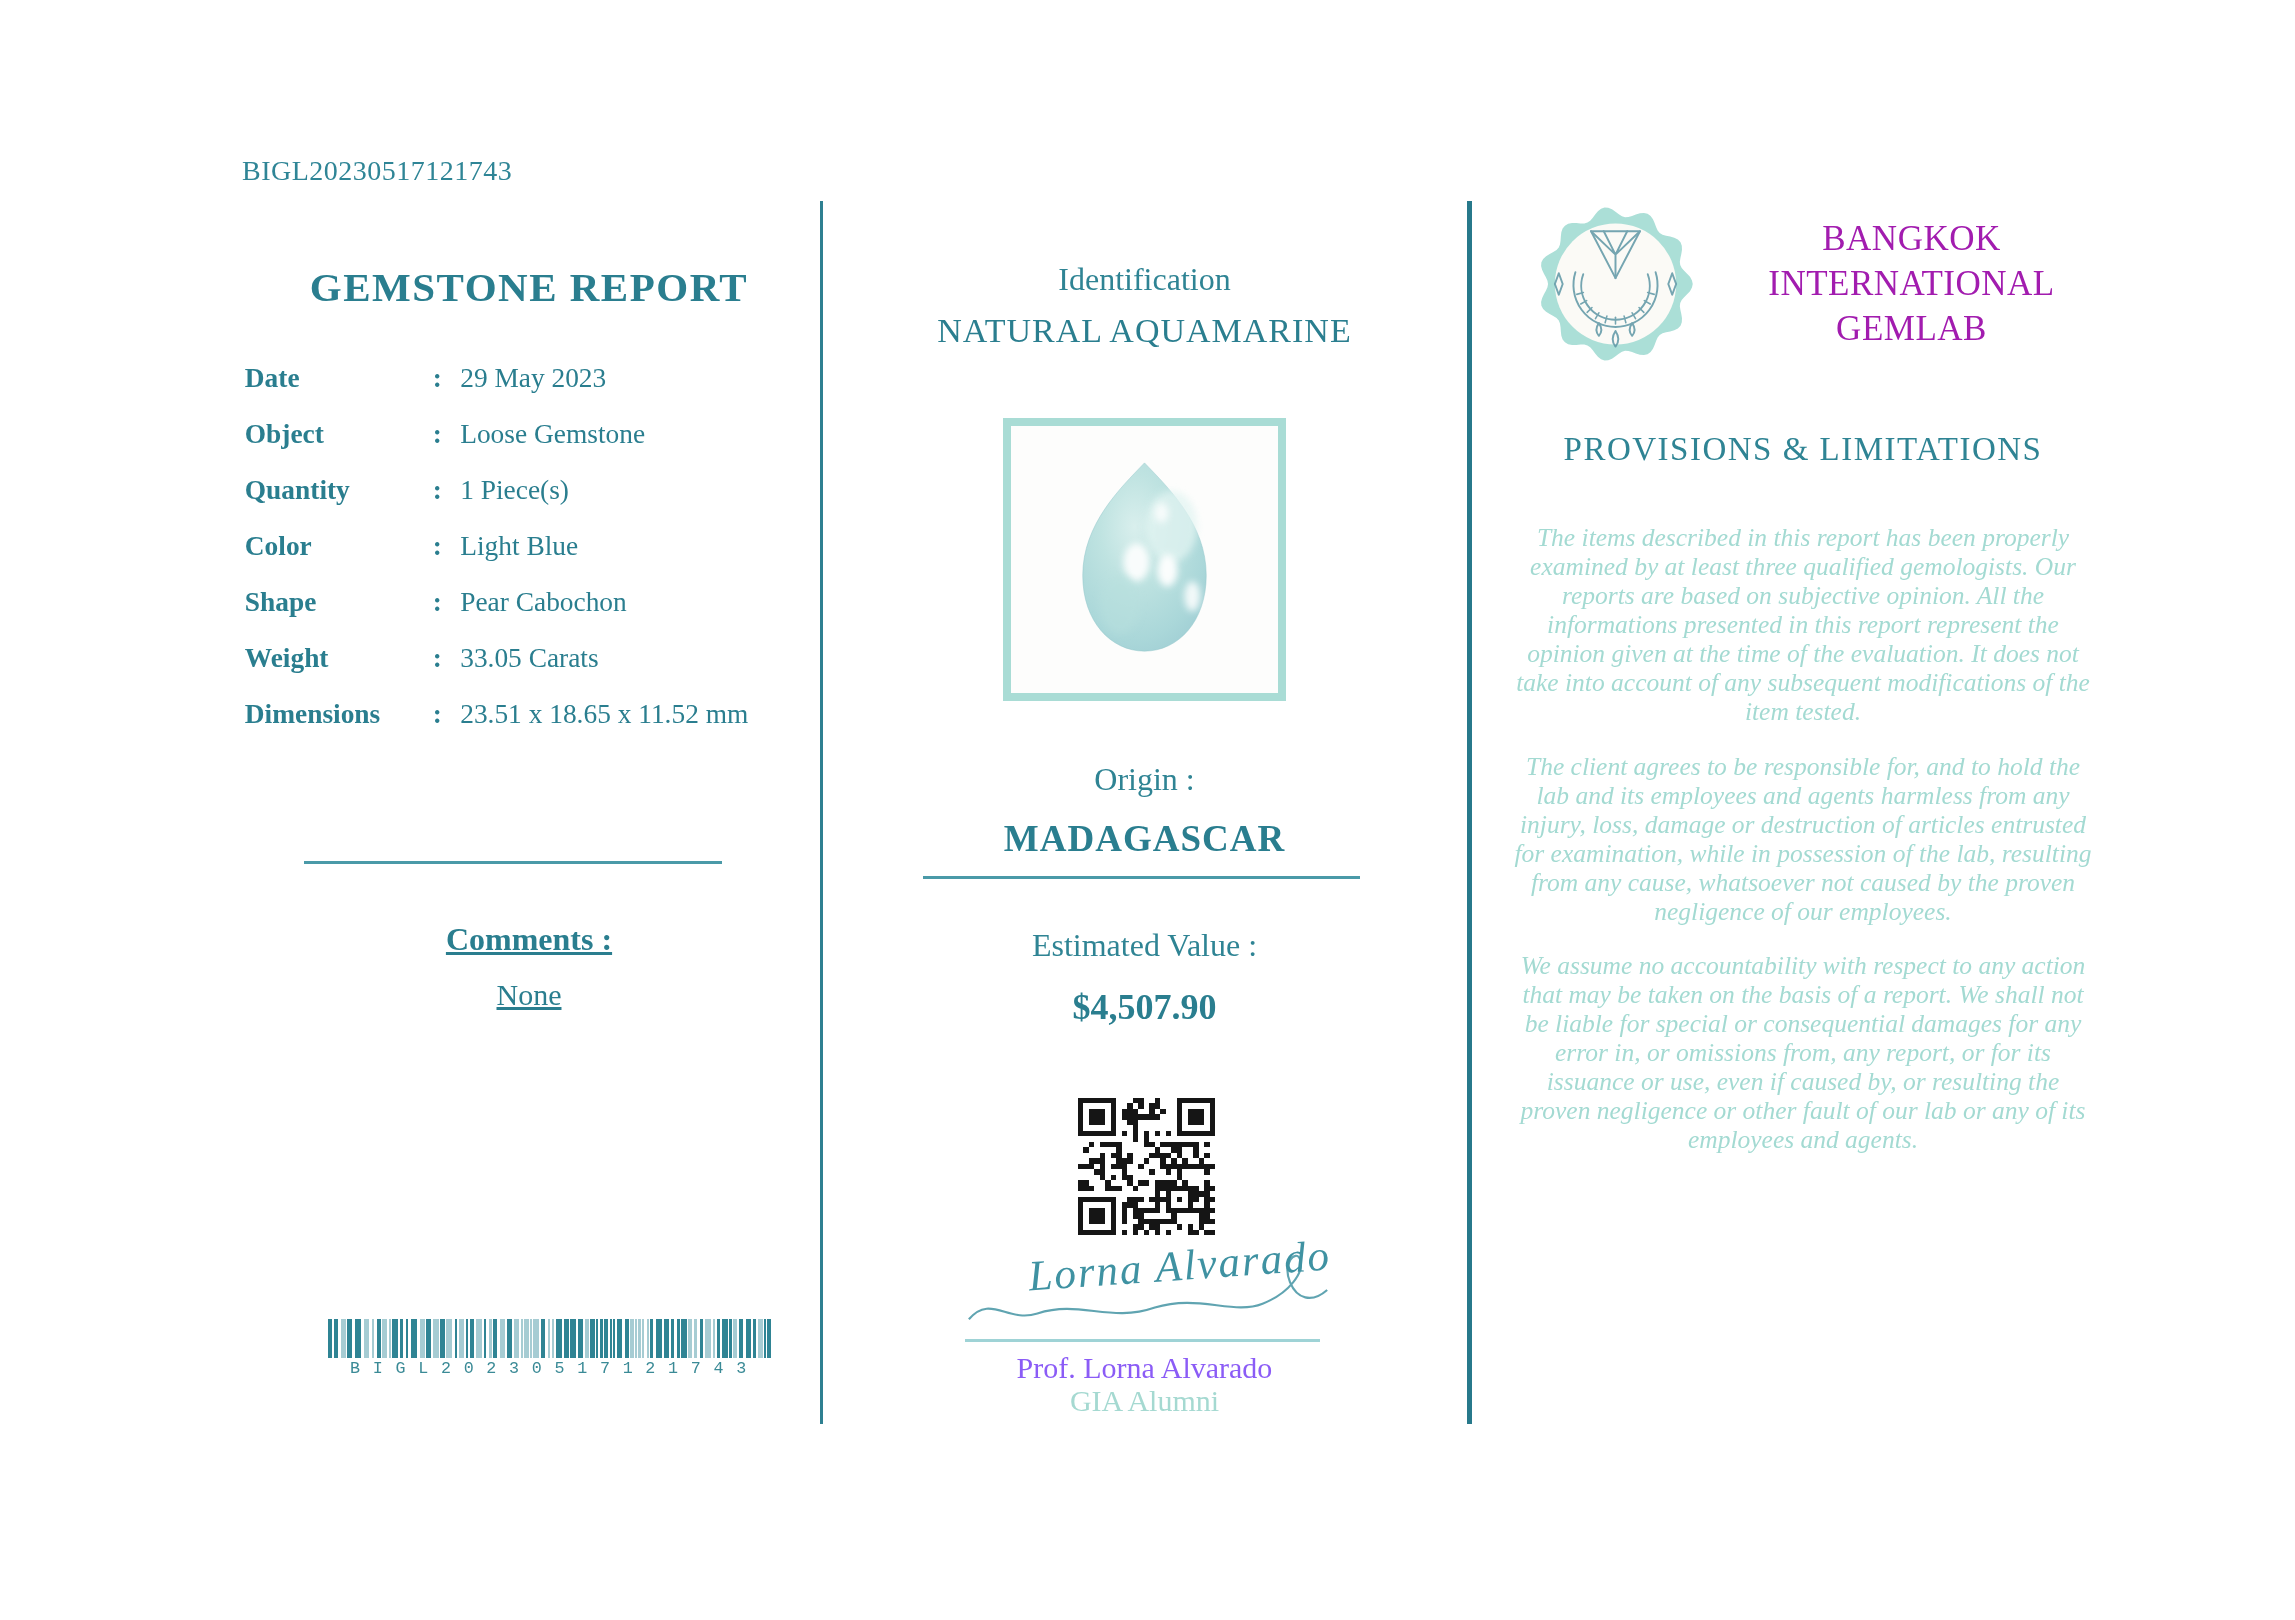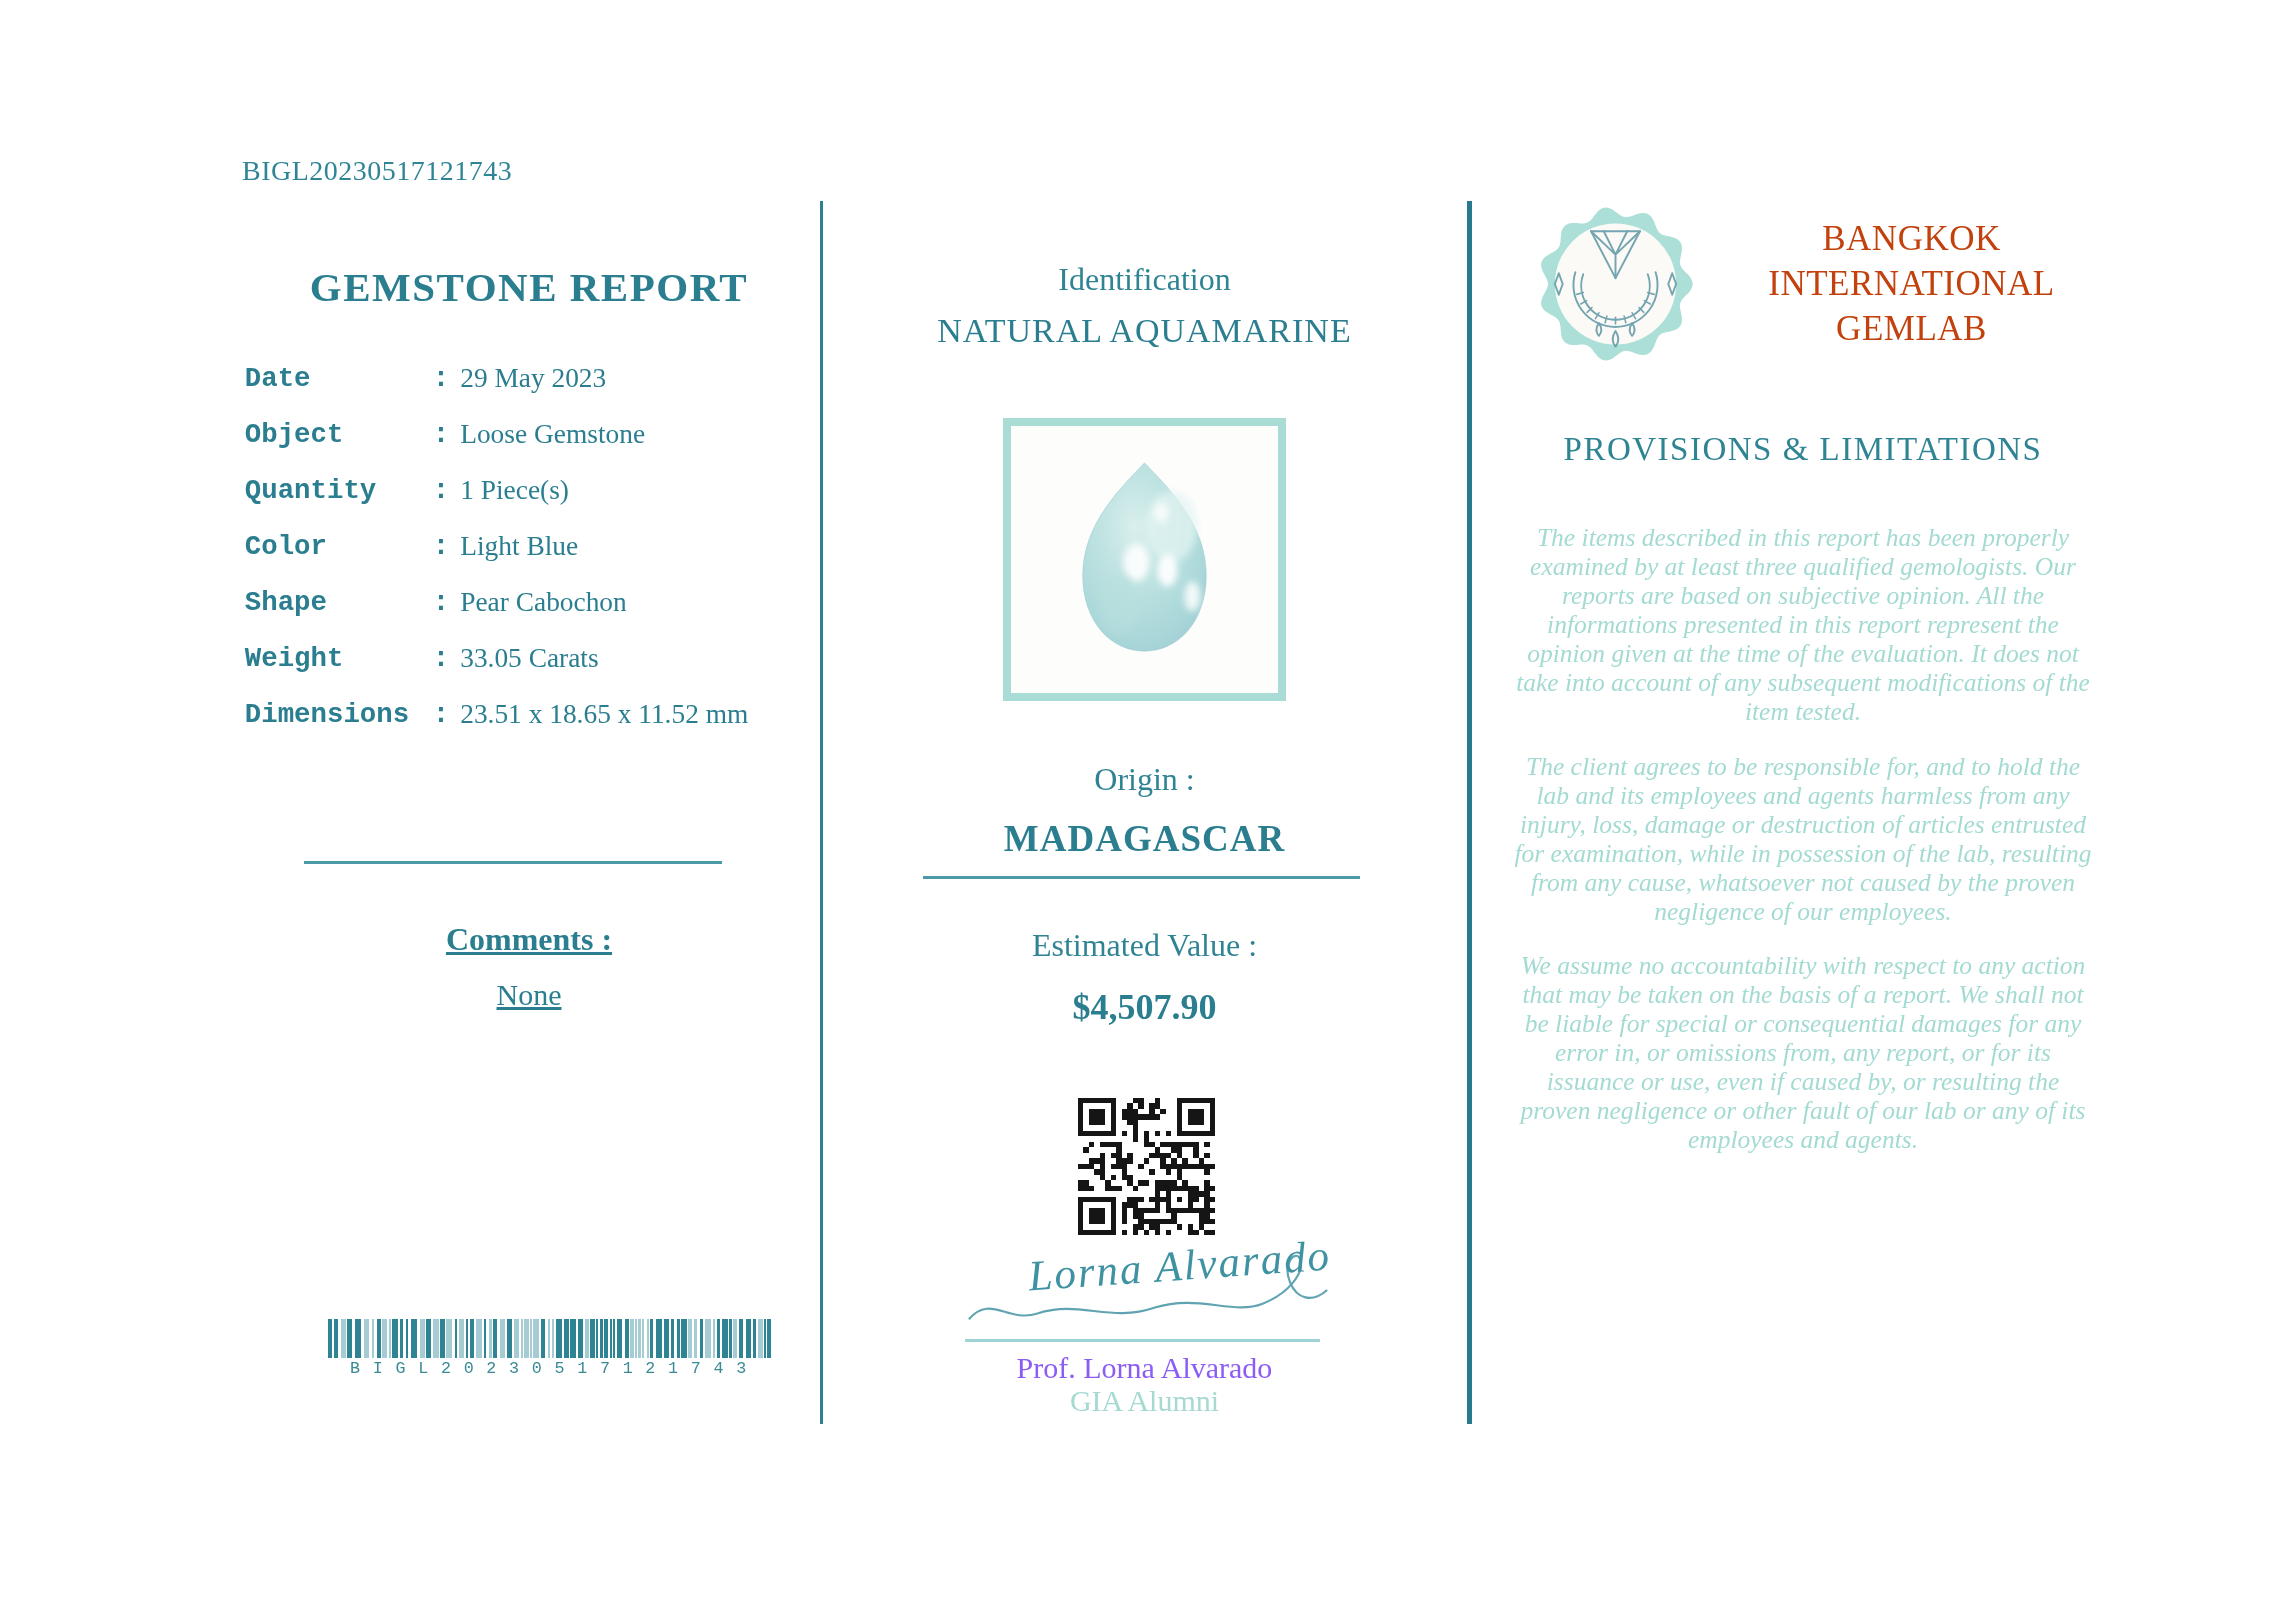--- a/index.html
+++ b/index.html
@@ -8,21 +8,21 @@
   .abs{position:absolute;}
 
   .report-code{left:242px;top:155px;font-size:28px;letter-spacing:0.5px;color:#2f8596;}
 
   
   .col-left{left:235px;top:0;width:588px;text-decoration:underline;}
   .left-title{position:absolute;left:0;top:263px;width:100%;text-align:center;
               font-size:41px;font-weight:bold;letter-spacing:1.5px;color:#2a7e8f;}
   .detail-table{position:absolute;left:9.8px;top:350px;width:568px;}
   .detail-row{display:grid;grid-template-columns:188px 27.4px 1fr;height:56px;align-items:center;font-size:27.4px;}
-  .detail-label{font-weight:bold;font-family:Liberation Mono, monospace;}
+  .detail-label{font-weight:bold;}
   .rule-left{left:304px;top:861px;width:418px;height:2.9px;background:#4a9aa8;}
   .comments-label{left:0;top:921px;width:588px;text-align:center;font-size:32px;font-weight:bold;}
   .comments-value{left:0;top:978px;width:588px;text-align:center;font-size:30px;}
 
   .barcode{left:328px;top:1319px;width:453px;}
   .barcode .bars{display:flex;align-items:stretch;height:39px;width:453px;overflow:hidden;}
   .barcode .bars span{display:block;height:100%;flex:0 0 auto;}
   .barcode-text{margin-top:1px;text-align:center;font-family:"Liberation Mono","DejaVu Sans Mono",monospace;
                 font-size:16.7px;letter-spacing:12.7px;color:#3a8a96;white-space:nowrap;}
 
@@ -45,21 +45,21 @@
   .sig-wrap{left:142px;top:1233px;width:372px;height:108px;}
   .sig-name{position:absolute;left:65px;top:7.8px;font-size:43px;font-style:italic;color:#3f92a2;
             transform:rotate(-4deg);letter-spacing:2px;white-space:nowrap;}
   .sig-rule{left:144px;top:1339px;width:355px;height:2.9px;background:#9fd3d6;}
   .signer-name{left:0;top:1351px;width:647px;text-align:center;font-size:30px;color:#8b5cf6;}
   .signer-title{left:0;top:1384px;width:647px;text-align:center;font-size:30px;color:#a5d9d1;}
 
   
   .logo{left:1532px;top:196px;width:167px;height:176px;}
   .lab-title{left:1740px;top:216px;width:343px;text-align:center;font-size:35px;line-height:45px;
-             color:#c2410c;letter-spacing:0.5px;}
+             color:#a21caf;letter-spacing:0.5px;}
   .prov-title{left:1509px;top:431px;width:588px;text-align:center;font-size:33px;letter-spacing:1.5px;color:#2f8494;}
   .prov-body{left:1509px;top:523px;width:588px;}
   .prov-body p{margin:0 0 26.5px 0;text-align:center;font-style:italic;font-size:25.5px;line-height:29px;color:#a3dad2;}
 </style>
 </head>
 <body>
 
 <div class="page">
 
   <div class="abs report-code">BIGL20230517121743</div>

